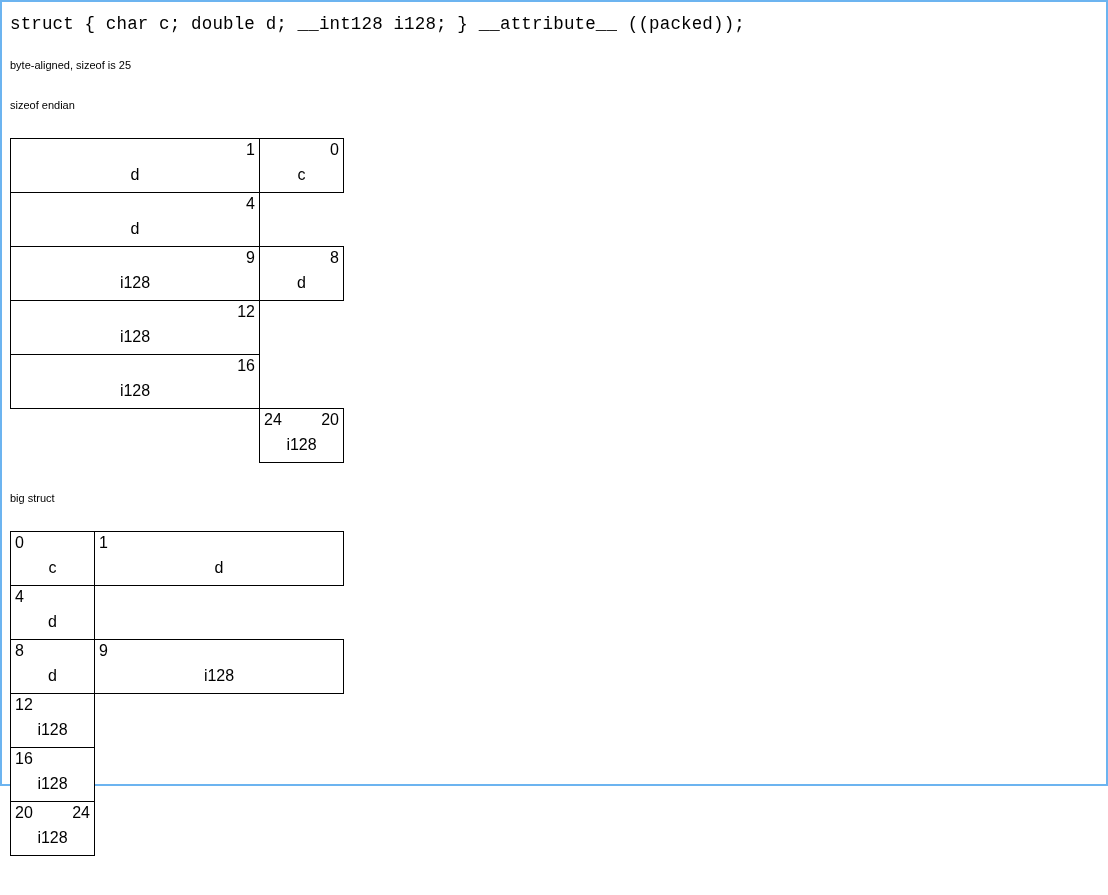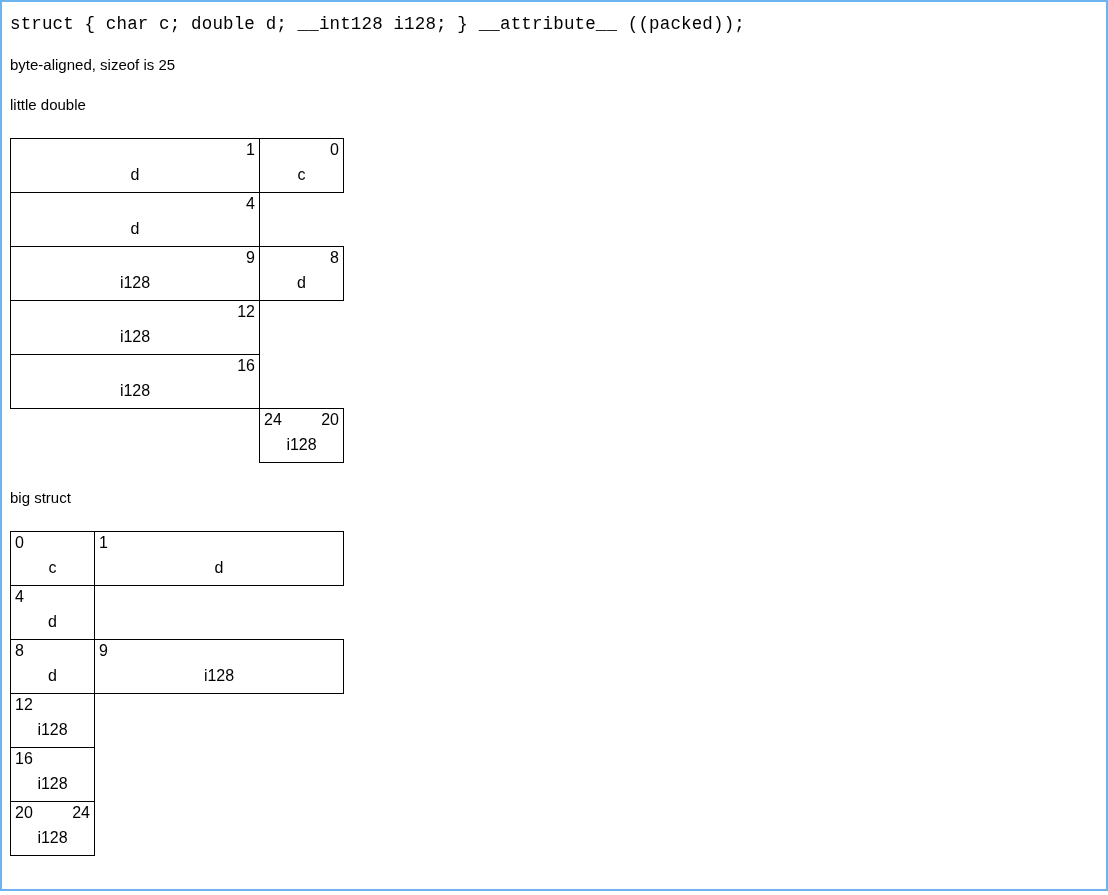--- a/index.html
+++ b/index.html
@@ -11,29 +11,29 @@
   body {
     width: 1108px;
     height: 895px;
     font-family: "Liberation Sans", sans-serif;
     color: #000000;
     overflow: hidden;
   }
   #page-frame {
     box-sizing: border-box;
     width: 1108px;
-    height: 891px;
+    height: 786px;
     border: 2px solid #6cb4f0;
     background: #ffffff;
     position: relative;
     padding: 0;
   }
   .text-line {
     font-family: "Liberation Sans", sans-serif;
-    font-size: 15px;
+    font-size: 11px;
     line-height: 20px;
     color: #000000;
     white-space: pre;
   }
   .code-line {
     font-family: "Liberation Mono", monospace;
     font-size: 17.5px;
     line-height: 20px;
     letter-spacing: 0.15px;
     color: #000000;
@@ -104,21 +104,21 @@
 </style>
 </head>
 <body>
 
 <div id="page-frame">
 
   <div id="decl-line" class="code-line">struct { char c; double d; __int128 i128; } __attribute__ ((packed));</div>
 
   <div id="sizeof-line" class="text-line">byte-aligned, sizeof is 25</div>
 
-  <div id="le-label" class="text-line">little double</div>
+  <div id="le-label" class="text-line">sizeof endian</div>
 
   <table id="le-table" class="layout-table">
     <tbody>
         <tr>
           <td style="width: 248px;">
             <span class="off off-right">1</span>
             <span class="fieldname">d</span>
           </td>
           <td style="width: 83px;">
             <span class="off off-right">0</span>

